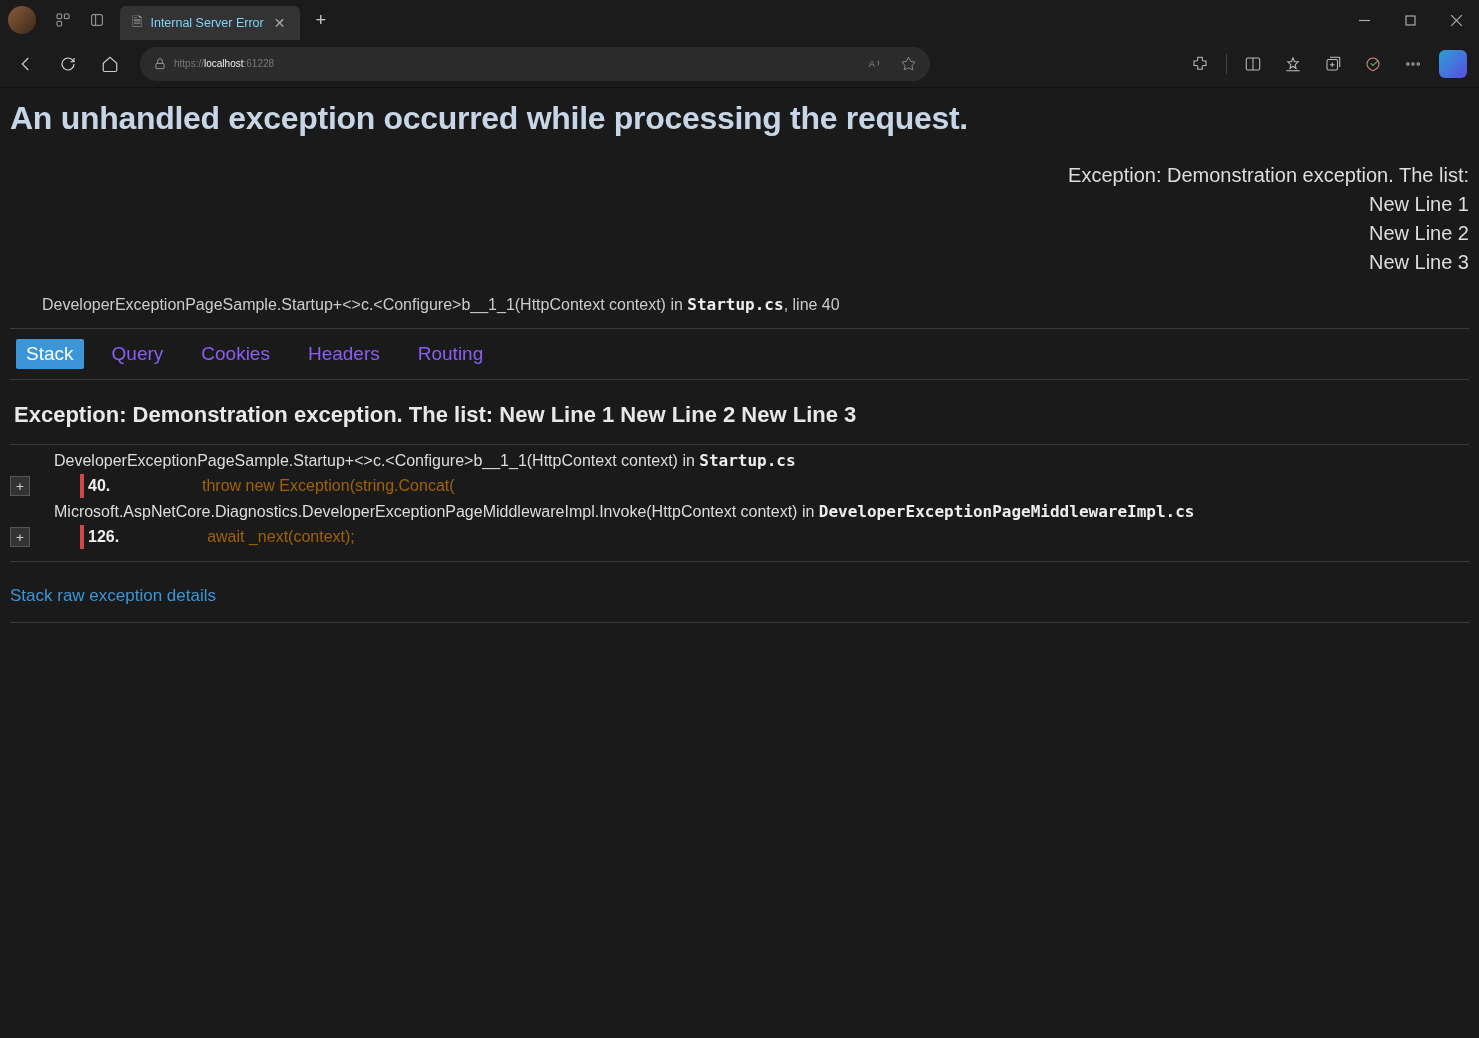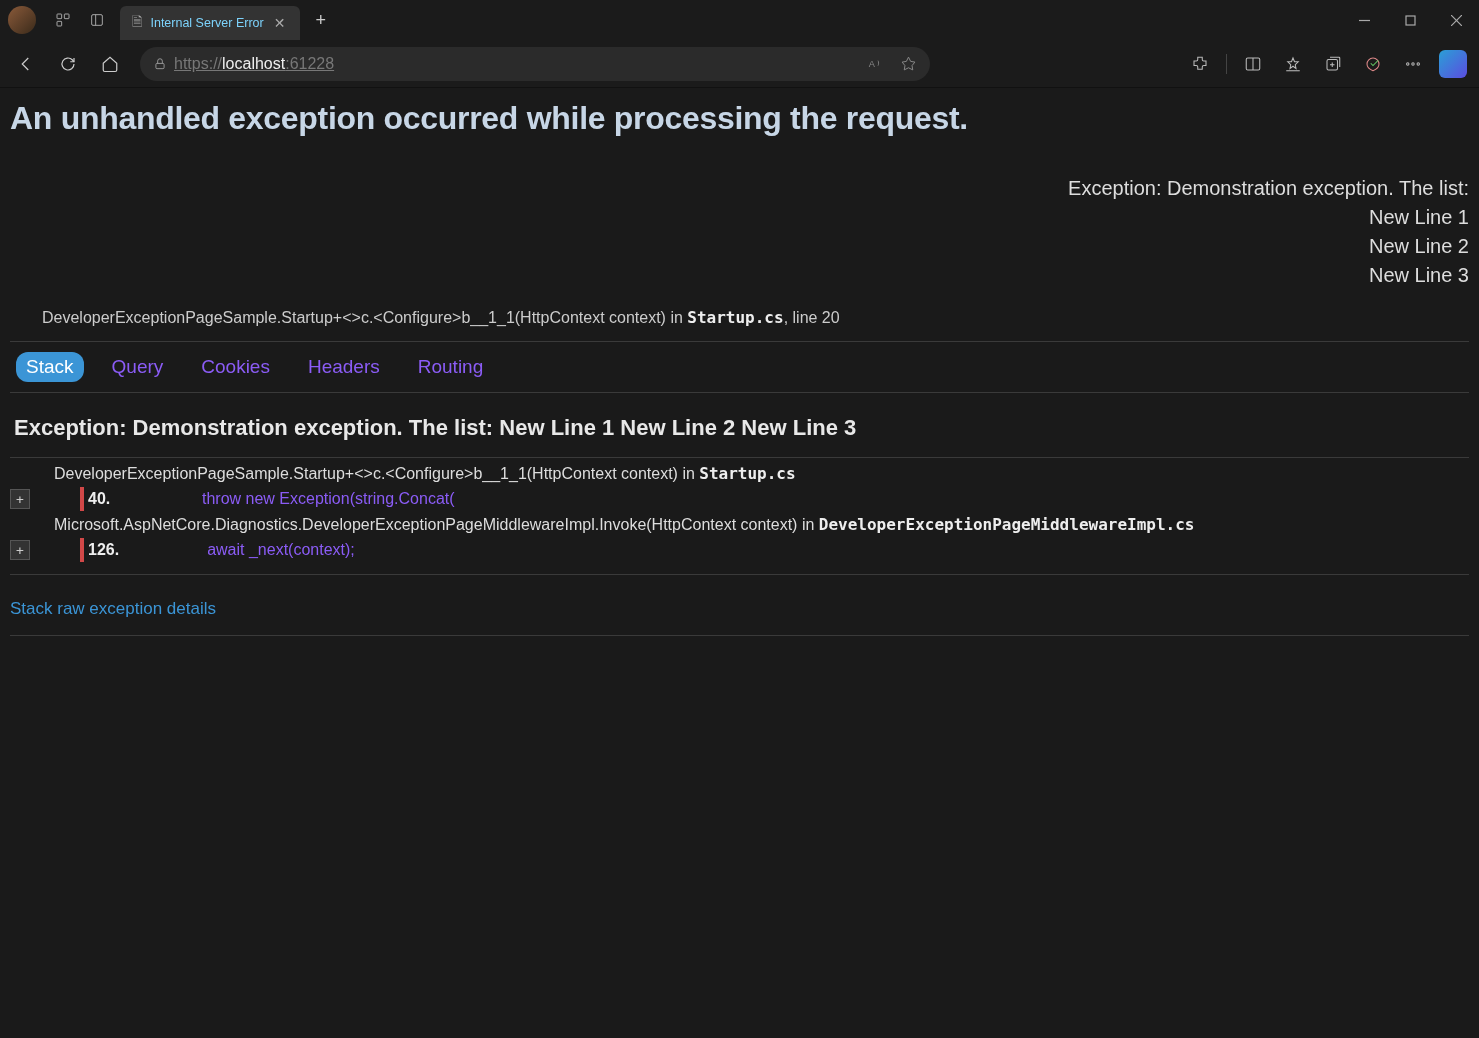--- a/index.html
+++ b/index.html
@@ -18,52 +18,52 @@
     .win-btn { width:46px;height:40px;display:flex;align-items:center;justify-content:center;color:#aaa;cursor:pointer;}
     .win-btn svg{width:11px;height:11px;stroke:currentColor;fill:none;stroke-width:1.2;}
     
     
     .toolbar { height:48px; background:#1b1b1b; display:flex; align-items:center; padding:0 8px; gap:6px; border-bottom:1px solid #111;}
     .nav-btn { width:36px;height:36px;display:flex;align-items:center;justify-content:center;color:#ccc;cursor:pointer;border-radius:4px;}
     .nav-btn svg{width:18px;height:18px;stroke:currentColor;fill:none;stroke-width:1.6;}
     .addrbar { flex:0 0 790px; height:34px; background:#2b2b2b; border-radius:17px; display:flex; align-items:center; padding:0 6px; margin-left:6px;}
     .lock { width:28px;height:28px;display:flex;align-items:center;justify-content:center;color:#aaa;}
     .lock svg{width:14px;height:14px;stroke:currentColor;fill:none;stroke-width:1.4;}
-    .url { flex:1; font-size:16px; color:#777;text-decoration:underline; }
+    .url { flex:1; font-size:10px; color:#777; }
     .url b { color:#eee; font-weight:500;}
     .addr-icons{display:flex;gap:2px;margin-left:auto;}
     .addr-icon{width:32px;height:32px;display:flex;align-items:center;justify-content:center;color:#888;cursor:pointer;}
     .addr-icon svg{width:17px;height:17px;stroke:currentColor;fill:none;stroke-width:1.4;}
     .tool-icons{margin-left:auto;display:flex;gap:4px;align-items:center;}
     .tool-icon{width:36px;height:36px;display:flex;align-items:center;justify-content:center;color:#bbb;cursor:pointer;}
     .tool-icon svg{width:18px;height:18px;stroke:currentColor;fill:none;stroke-width:1.4;}
     .divider{width:1px;height:20px;background:#444;margin:0 4px;}
     .copilot{width:28px;height:28px;background:linear-gradient(135deg,#2a9fd6,#5b4de0);border-radius:6px;}
     
     
     .content { padding:12px 10px; background:#1a1a1a; height:calc(100% - 88px); overflow:auto;}
-    h1 { font-size:32px; font-weight:700; color:#c7d6e6; margin-bottom:37px; letter-spacing:-0.3px;}
+    h1 { font-size:32px; font-weight:700; color:#c7d6e6; margin-bottom:24px; letter-spacing:-0.3px;}
     .exc-msg { font-size:20px; color:#ddd; line-height:1.45; margin-bottom:18px; font-weight:400;text-align:right;}
     .src-line { font-size:16px; color:#ccc; padding-left:32px; margin-bottom:14px;}
     .src-file { font-family:Consolas,monospace; color:#eee; font-weight:600;}
     hr { border:none; border-top:1px solid #3a3a3a; margin:4px 0;}
     
     .tabs-row { display:flex; gap:18px; padding:6px 6px; }
     .content-tab { font-size:19px; padding:4px 10px; cursor:pointer; color:#8b5cf6;}
-    .content-tab.active { background:#3b95d6; color:#fff; border-radius:12px;}
+    .content-tab.active { background:#3b95d6; color:#fff; border-radius:2px;}
     
     .stack-heading { font-size:22px; font-weight:700; color:#e8e8e8; padding:18px 4px 12px; }
     
     .frame-row { display:flex; align-items:flex-start; padding:2px 0;}
     .expand-btn { width:20px;height:20px;background:#333;border:1px solid #555;color:#ccc;font-size:13px;display:flex;align-items:center;justify-content:center;cursor:pointer;margin-top:2px;margin-right:12px;flex-shrink:0;font-family:monospace;}
     .frame-text { font-size:16px; color:#ddd; padding-left:12px;}
     .frame-text .file { font-family:Consolas,monospace; font-weight:600; color:#eee;}
     .code-mark { width:4px; align-self:stretch; background:#d14848; margin-right:0px; margin-left:38px;}
     .code-ln { color:#eee; padding:3px 8px 3px 4px; min-width:38px; font-weight:600;}
-    .code-txt { color:#8b5cf6; padding:3px 0 3px 80px;text-align:right;}
+    .code-txt { color:#a16207; padding:3px 0 3px 80px;text-align:right;}
     
     .show-raw { color:#3b95d6; font-size:17px; cursor:pointer; display:inline-block; padding:20px 0 12px;}
   </style>
 </head>
 <body>
 
 <div class="titlebar">
   <div class="avatar"></div>
   <div class="tb-icon">
       <svg viewBox="0 0 24 24">
@@ -189,21 +189,21 @@
   </div>
 </div>
 
 <div class="content">
   <h1>An unhandled exception occurred while processing the request.</h1>
   <div class="exc-msg" style="white-space:pre-line;">Exception: Demonstration exception. The list:
 New Line 1
 New Line 2
 New Line 3</div>
   <div class="src-line">
-    <span>DeveloperExceptionPageSample.Startup+&lt;&gt;c.&lt;Configure&gt;b__1_1(HttpContext context) in </span><span class="src-file">Startup.cs</span><span>, line 20</span>
+    <span>DeveloperExceptionPageSample.Startup+&lt;&gt;c.&lt;Configure&gt;b__1_1(HttpContext context) in </span><span class="src-file">Startup.cs</span><span>, line 40</span>
   </div>
   <hr>
   <div class="tabs-row">
     <div class="content-tab active">Stack</div>
     <div class="content-tab">Query</div>
     <div class="content-tab">Cookies</div>
     <div class="content-tab">Headers</div>
     <div class="content-tab">Routing</div>
   </div>
   <hr>

